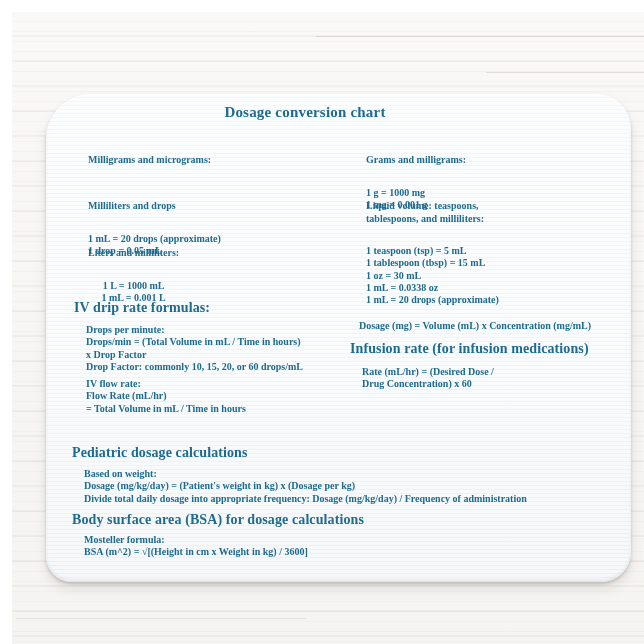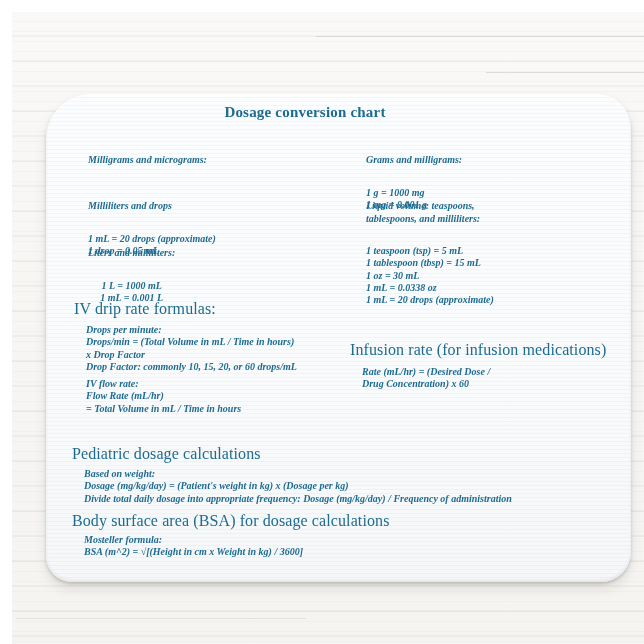--- a/index.html
+++ b/index.html
@@ -49,34 +49,33 @@
     position: absolute;
     left: 0; top: 6px; width: 510px;
     text-align: center;
     font-size: 15px;
     font-weight: bold;
     letter-spacing: 0.2px;
     color: #1e6b90;
   }
   .h {
     position: absolute;
-    font-size: 16px;
-    font-weight: normal;
+    font-size: 14px;
+    font-weight: bold;
     letter-spacing: 0.1px;
     color: #1e6b90;
     white-space: pre-line;
   }
   .body {
     position: absolute;
     font-size: 10px;
     line-height: 12.3px;
     font-weight: bold;
     color: #1e6b90;
     white-space: pre-line;
-    font-style: italic;
   }
 </style>
 </head>
 <body>
 
 <div class="scene">
 
   <div class="wood-streak" style="left:300px; top:20px; width:344px;"></div>
   <div class="wood-streak" style="left:470px; top:56px; width:174px;"></div>
   <div class="wood-streak" style="left:0px; top:602px; width:290px; background:rgba(196,191,184,0.35);"></div>
@@ -120,20 +119,21 @@
 
     <div class="h" style="left:24px; top:202px;">IV drip rate formulas:</div>
     <div class="body" style="left:36px; top:226px;">Drops per minute:
 Drops/min = (Total Volume in mL / Time in hours)
 x Drop Factor
 Drop Factor: commonly 10, 15, 20, or 60 drops/mL</div>
     <div class="body" style="left:36px; top:280px;">IV flow rate:
 Flow Rate (mL/hr)
 = Total Volume in mL / Time in hours</div>
 
+    <div class="body" style="left:309px; top:222px;">Dosage (mg) = Volume (mL) x Concentration (mg/mL)</div>
 
     <div class="h" style="left:300px; top:243px;">Infusion rate (for infusion medications)</div>
     <div class="body" style="left:312px; top:268px;">Rate (mL/hr) = (Desired Dose /
 Drug Concentration) x 60</div>
 
     <div class="h" style="left:22px; top:347px;">Pediatric dosage calculations</div>
     <div class="body" style="left:34px; top:370px;">Based on weight:
 Dosage (mg/kg/day) = (Patient's weight in kg) x (Dosage per kg)
 Divide total daily dosage into appropriate frequency: Dosage (mg/kg/day) / Frequency of administration</div>
 

